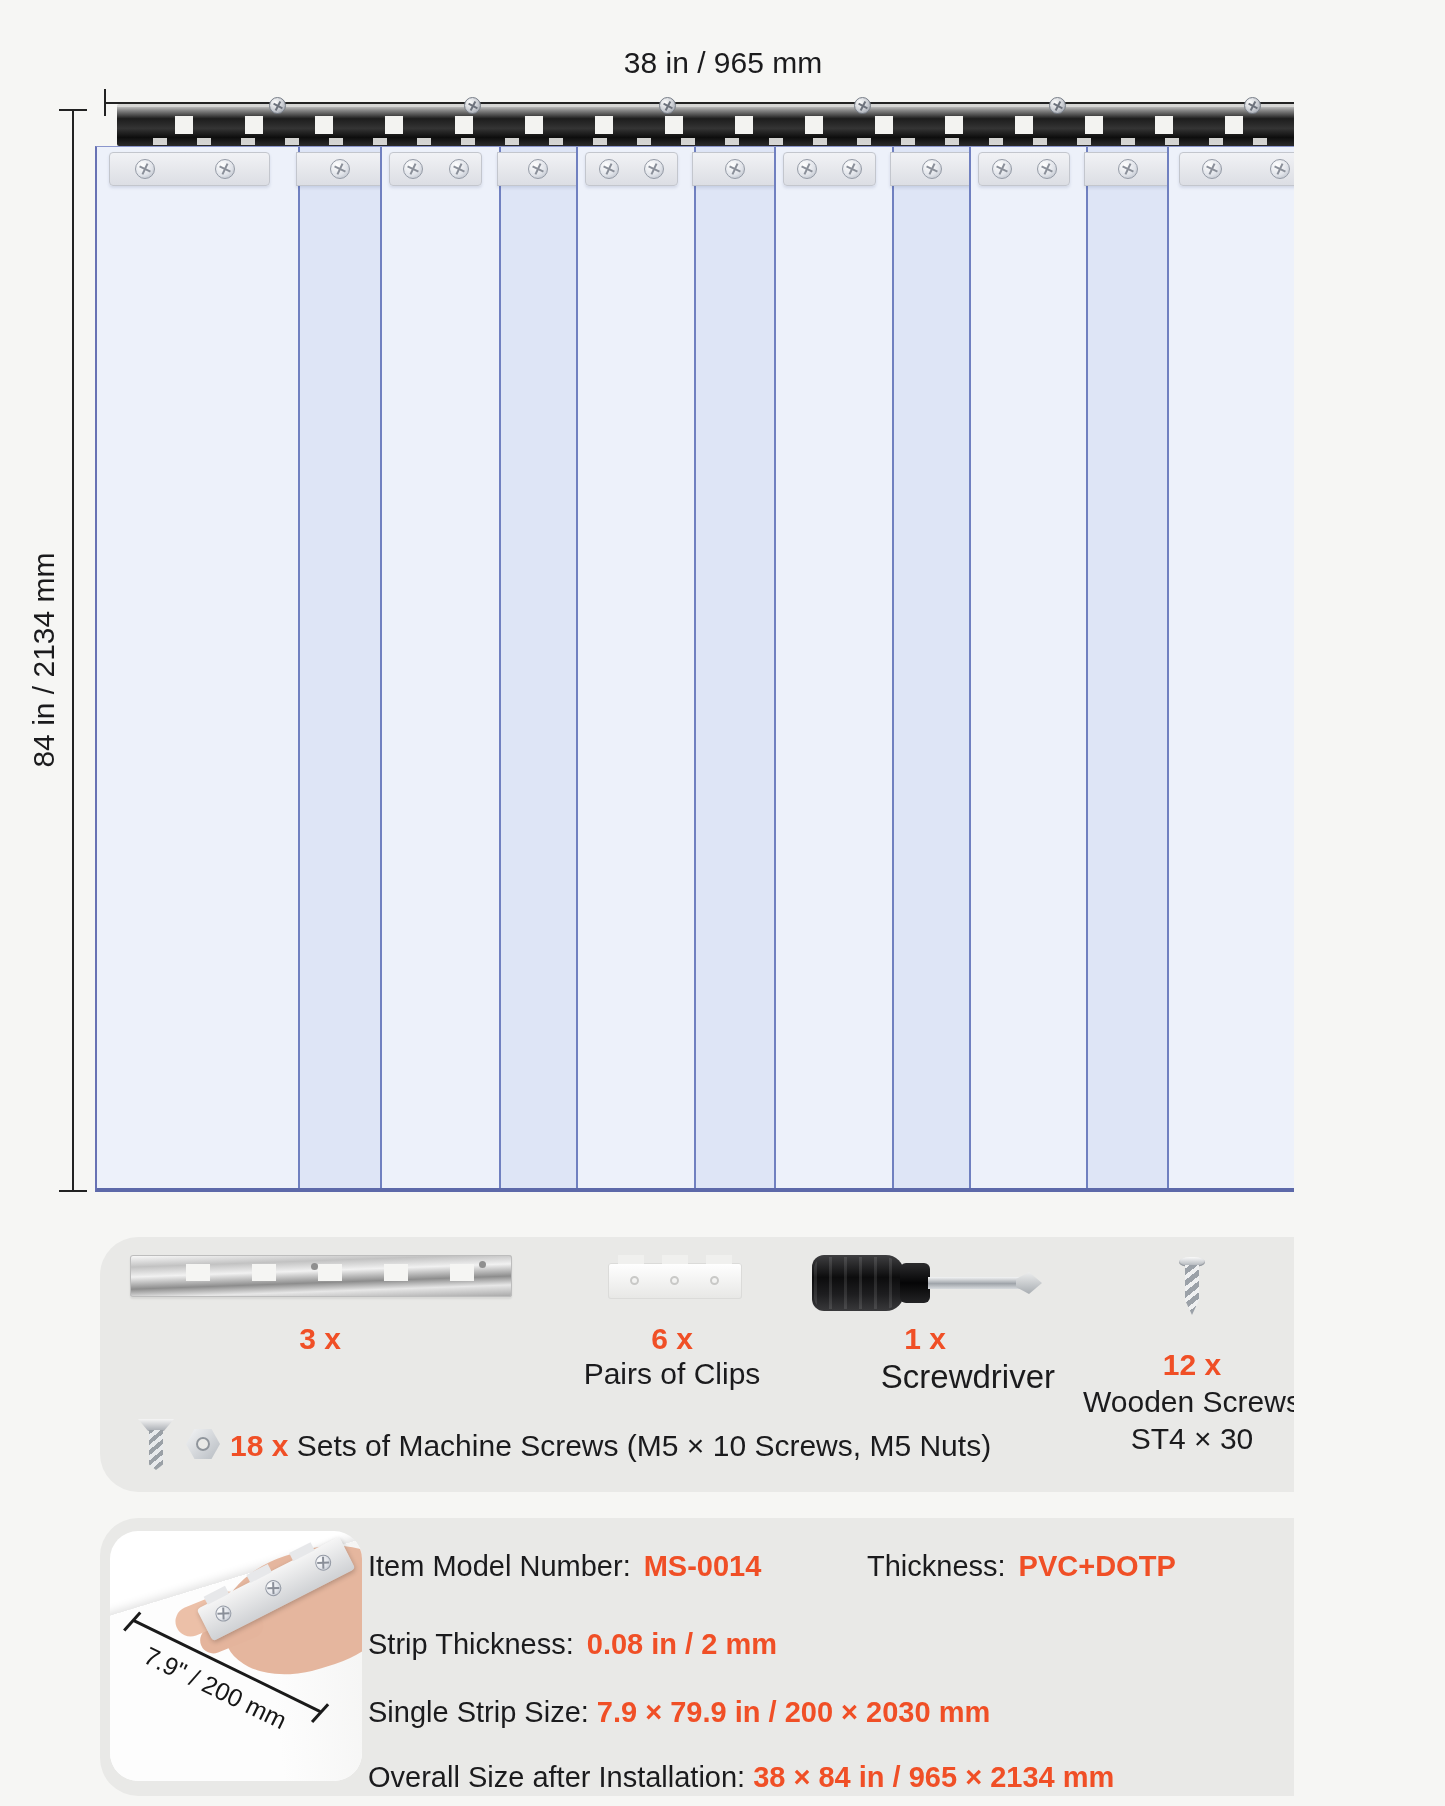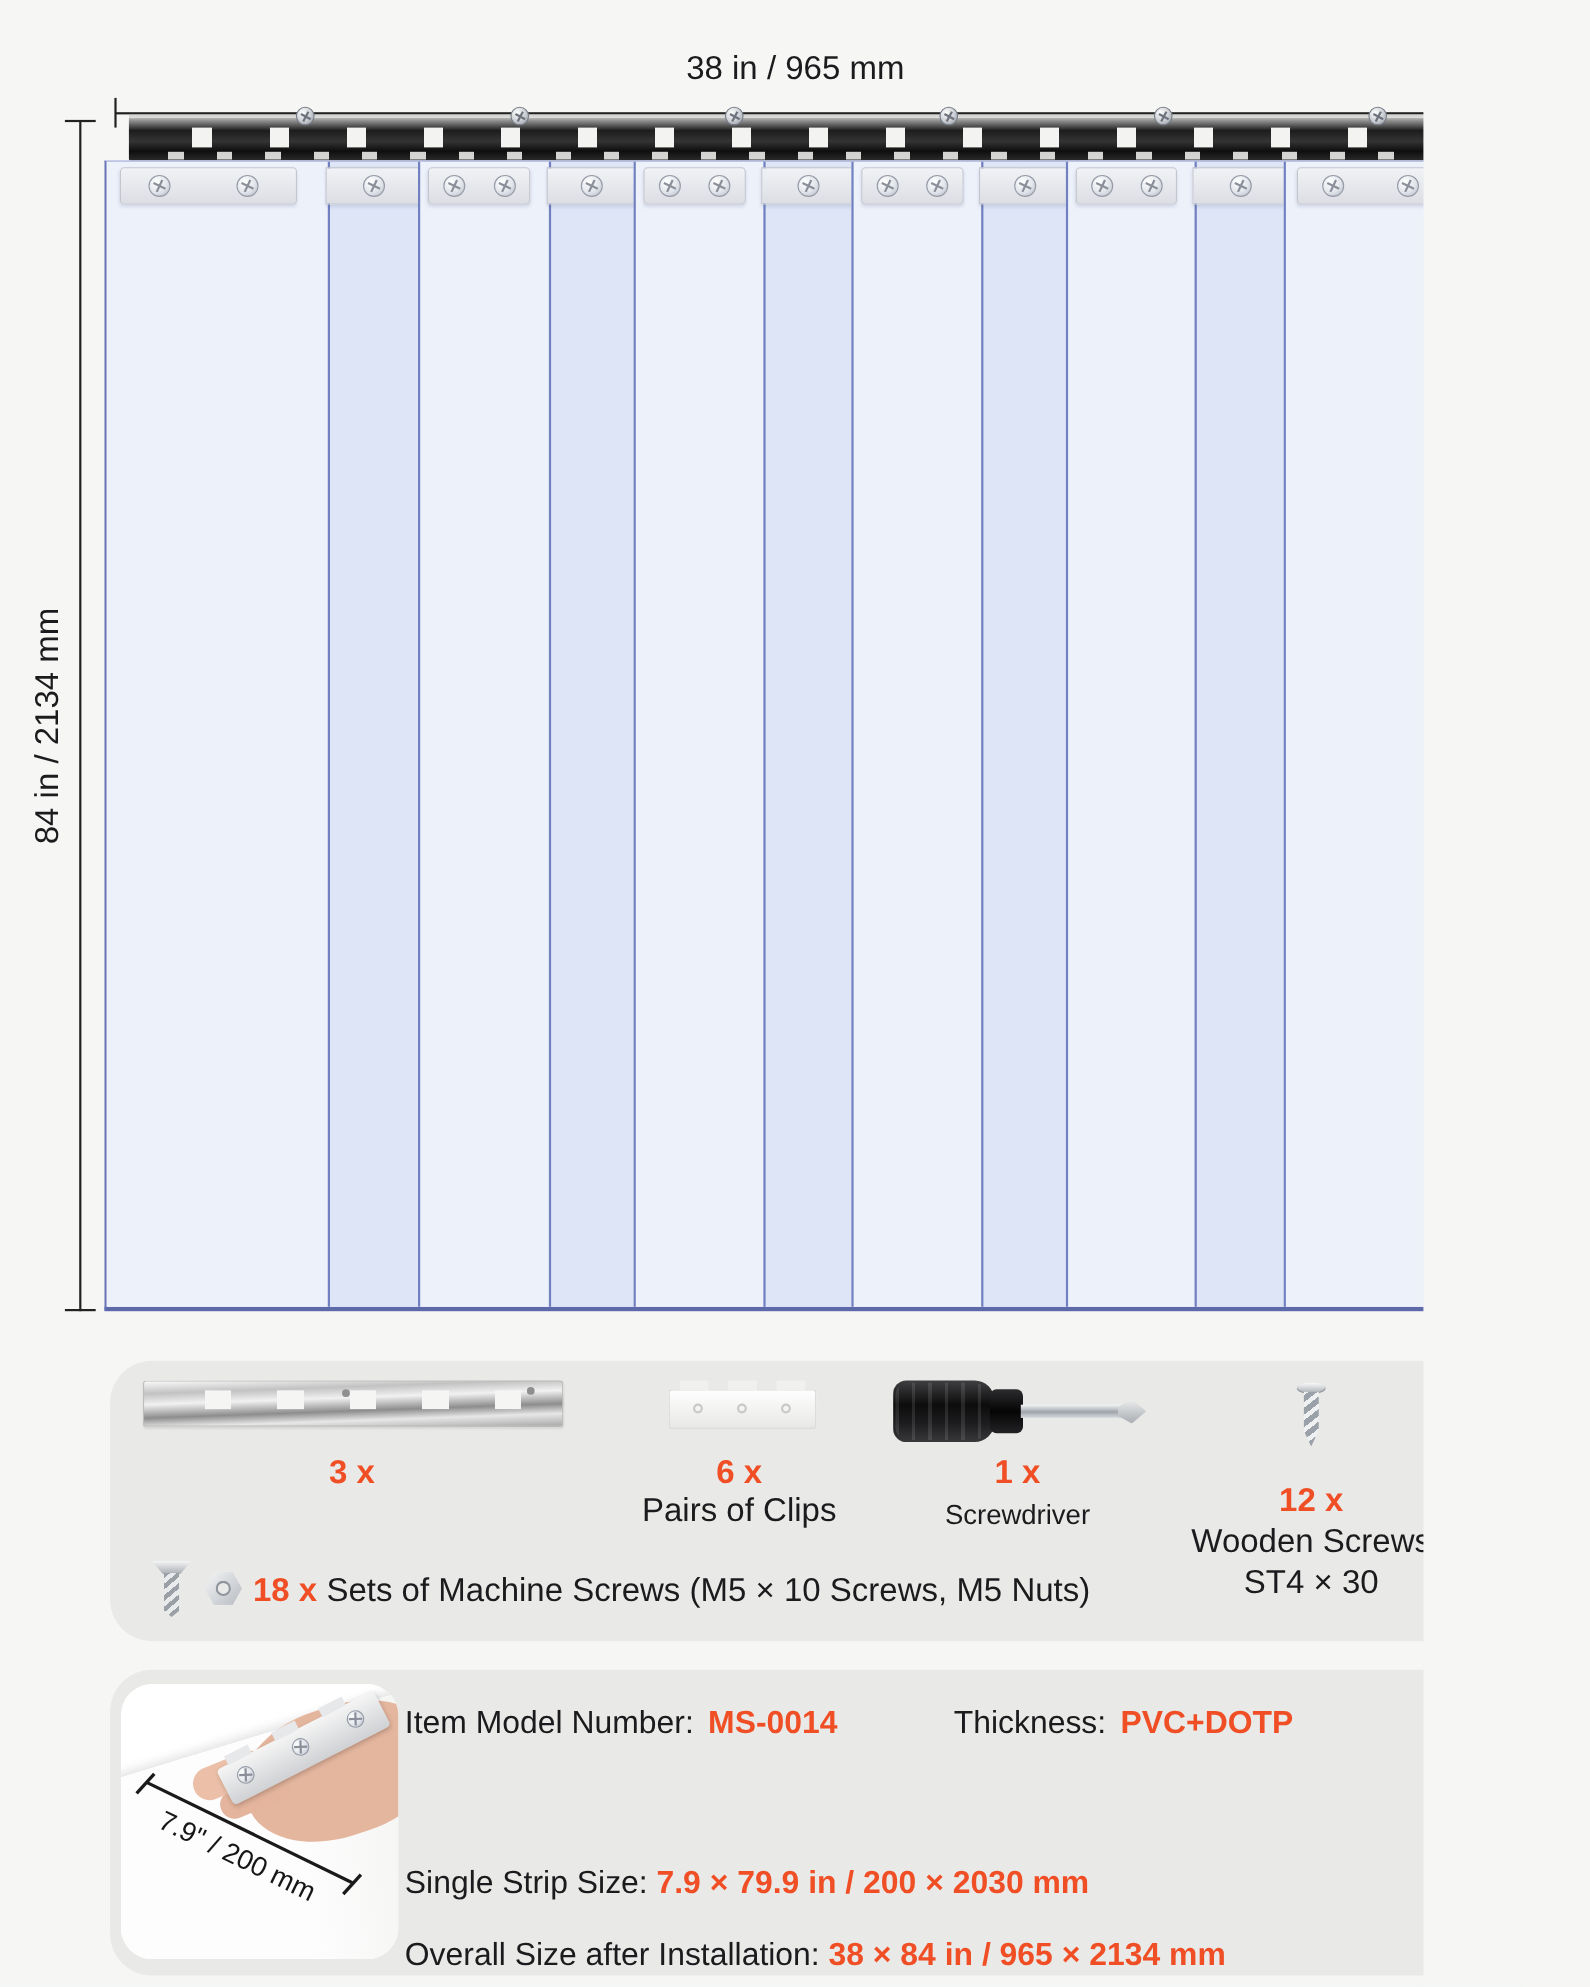--- a/index.html
+++ b/index.html
@@ -61,21 +61,21 @@
     border:1px solid #959ba6;}
   .screw::before,.screw::after{content:"";position:absolute;left:50%;top:50%;width:12px;height:2px;background:#8a8f99;}
   .screw::before{transform:translate(-50%,-50%) rotate(25deg);}
   .screw::after{transform:translate(-50%,-50%) rotate(115deg);}
 
   
   .parts-box{position:absolute;left:100px;top:1237px;width:1245px;height:255px;
     background:var(--box-bg);border-radius:38px;}
   .pb-label{position:absolute;text-align:center;font-size:30px;line-height:38px;color:var(--ink);white-space:nowrap;}
   .qty{color:var(--accent);font-weight:700;}
-  .pb-name-screwdriver{font-size:25px;line-height:40px;}
+  .pb-name-screwdriver{font-size:33px;line-height:40px;text-align:right;}
 
   .keel-icon{position:absolute;left:30px;top:18px;width:382px;height:42px;border-radius:3px;
     background:linear-gradient(178deg,#fdfdfd 0%,#c2c2c2 22%,#f1f1f1 40%,#8d8d8d 62%,#e7e7e7 78%,#a5a5a5 100%);
     box-shadow:inset 0 0 0 1px #bdbdbd,0 2px 2px rgba(0,0,0,.08);}
   .keel-icon::before{content:"";position:absolute;left:14px;right:14px;top:9px;height:17px;
     background:repeating-linear-gradient(90deg,transparent 0 42px,#f5f5f3 42px 66px);}
   .keel-icon::after{content:"";position:absolute;right:26px;top:6px;width:7px;height:7px;border-radius:50%;
     background:#8f8f8f;box-shadow:-168px 2px 0 #8f8f8f;}
 
   .clips-icon{position:absolute;left:508px;top:26px;width:134px;height:36px;border-radius:3px;
@@ -291,20 +291,23 @@
         <span class="thumb-dim-label">7.9" / 200 mm</span>
       </div>
     </div>
 
     <div class="spec-line" style="left:268px;top:29px">
       <span class="spec-label">Item Model Number:</span><span class="spec-value">MS-0014</span>
     </div>
     <div class="spec-line" style="left:767px;top:29px">
       <span class="spec-label">Thickness:</span><span class="spec-value">PVC+DOTP</span>
     </div>
+    <div class="spec-line" style="left:268px;top:107px">
+      <span class="spec-label">Strip Thickness:</span><span class="spec-value">0.08 in / 2 mm</span>
+    </div>
     <div class="spec-line" style="left:268px;top:175px">
       <span class="spec-label">Single Strip Size:</span><span class="spec-value wide-gap">7.9 × 79.9 in / 200 × 2030 mm</span>
     </div>
     <div class="spec-line" style="left:268px;top:240px">
       <span class="spec-label">Overall Size after Installation:</span><span class="spec-value wide-gap">38 × 84 in / 965 × 2134 mm</span>
     </div>
   </div>
 
 </div>
 

